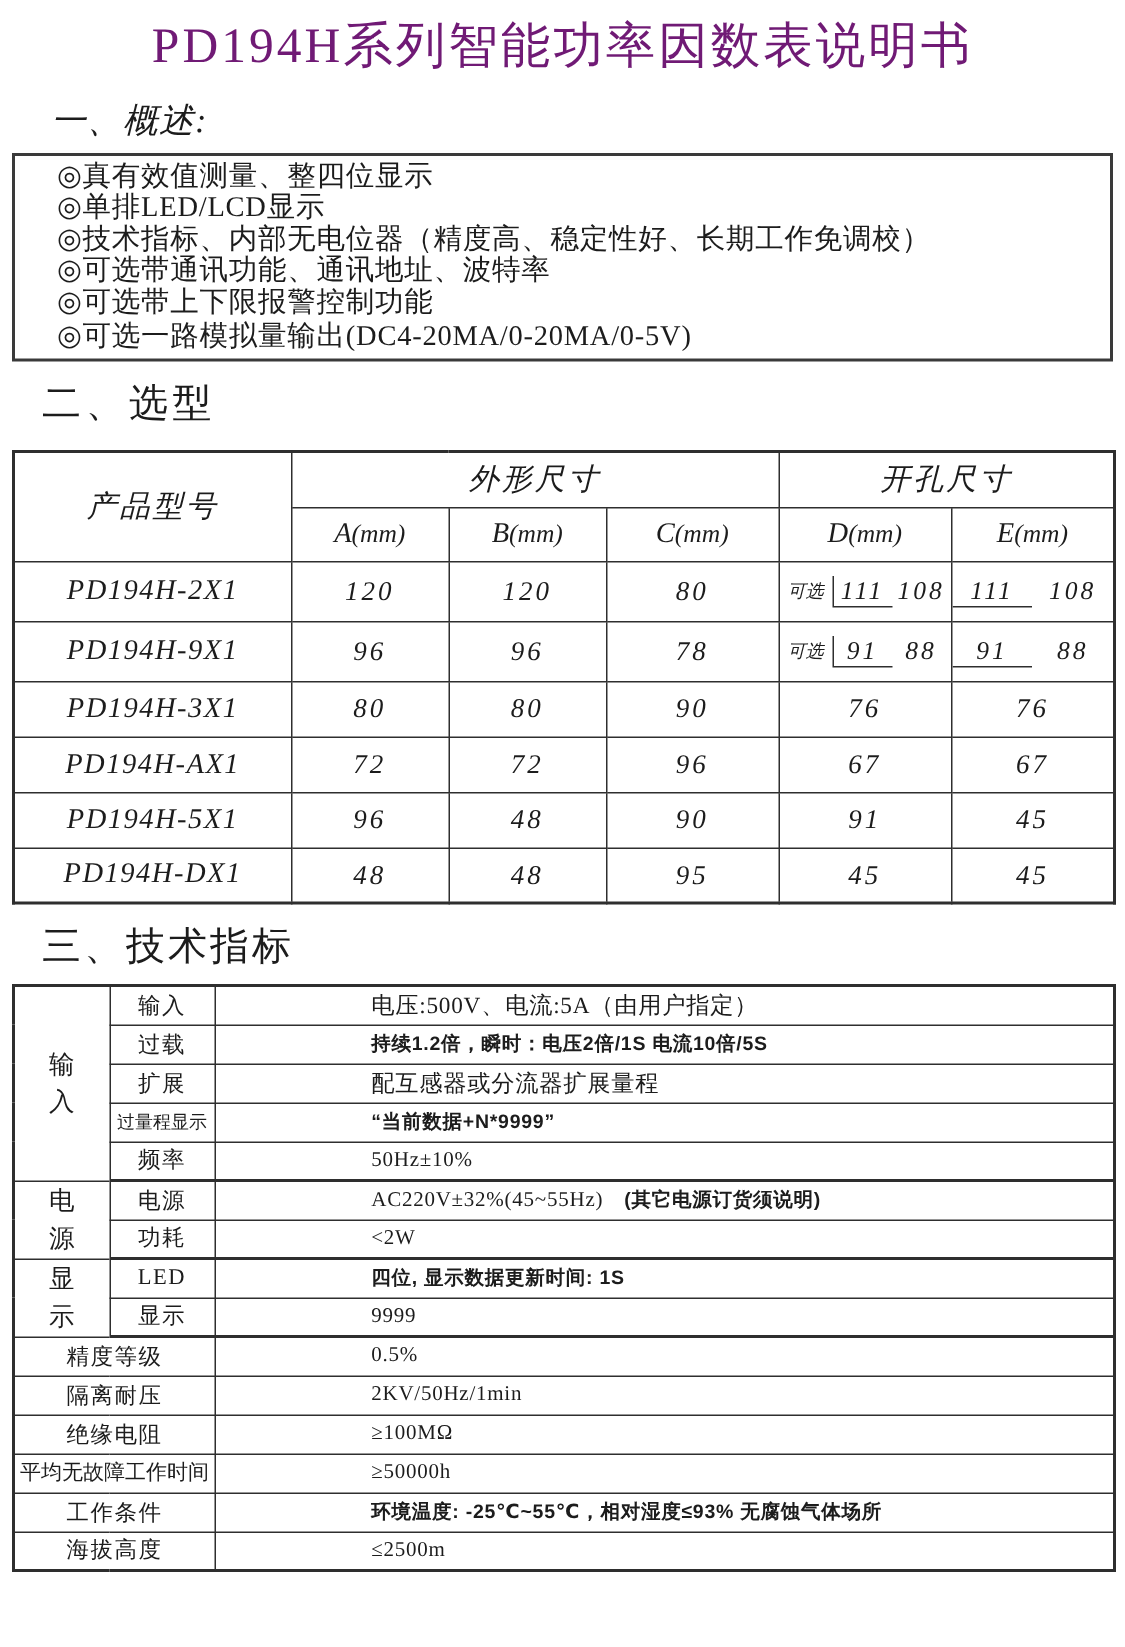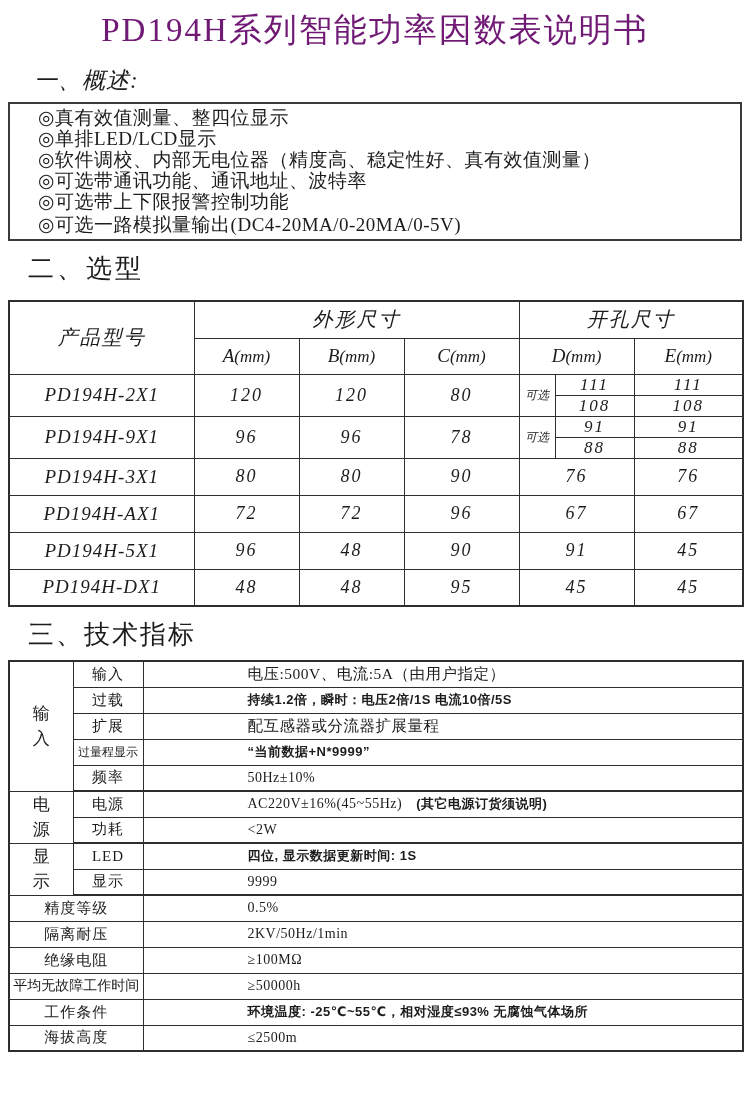--- a/index.html
+++ b/index.html
@@ -42,21 +42,21 @@
   .sel .num { font-size: 18px; letter-spacing: 2px; }
   .sel tr.r-tall { height: 40px; }
   .sel tr.r-std  { height: 37px; }
   .sel td.split { padding: 0; }
   .splitwrap { display: flex; height: 100%; align-items: stretch; }
   .opt-cell {
     width: 36px; flex: 0 0 36px; font-size: 12px;
     display: flex; align-items: center; justify-content: center;
     border-right: 1px solid #2e2e2e; letter-spacing: 0;
   }
-  .stack { flex: 1; display: flex; flex-direction: column; }
+  .stack { flex: 1; display: flex; flex-direction: row; }
   .stack div {
     flex: 1; font-size: 17px; letter-spacing: 2px;
     display: flex; align-items: center; justify-content: center;
   }
   .stack div:first-child { border-bottom: 1px solid #2e2e2e; }
   td.split-e { padding: 0; }
 
   
   table.tech { margin-top: 8px; }
   .tech tr { height: 26px; }
@@ -80,21 +80,21 @@
 </head>
 <body>
 
 <h1 class="doc-title">PD194H系列智能功率因数表说明书</h1>
 
 <h2 class="sec-h1">一、概述:</h2>
 
 <div class="overview-box">
   <div class="bullet-line">◎真有效值测量、整四位显示</div>
   <div class="bullet-line">◎单排LED/LCD显示</div>
-  <div class="bullet-line">◎软件调校、内部无电位器（精度高、稳定性好、真有效值测量）</div>
+  <div class="bullet-line">◎技术指标、内部无电位器（精度高、稳定性好、长期工作免调校）</div>
   <div class="bullet-line">◎可选带通讯功能、通讯地址、波特率</div>
   <div class="bullet-line">◎可选带上下限报警控制功能</div>
   <div class="bullet-line last">◎可选一路模拟量输出(DC4-20MA/0-20MA/0-5V)</div>
 </div>
 
 <h2 class="sec-h2">二、选型</h2>
 
 <table class="sel">
   <colgroup>
     <col style="width:185px">
@@ -228,21 +228,21 @@
     <td class="val"><span class="sm">“当前数据+N*9999”</span></td>
   </tr>
   <tr class="gend">
     <td class="lbl">频率</td>
     <td class="val"><span>50Hz±10%</span></td>
   </tr>
 
   <tr>
     <td rowspan="2" class="grp"><span>电源</span></td>
     <td class="lbl">电源</td>
-    <td class="val"><span>AC220V±16%(45~55Hz)</span><span class="b2">(其它电源订货须说明)</span></td>
+    <td class="val"><span>AC220V±32%(45~55Hz)</span><span class="b2">(其它电源订货须说明)</span></td>
   </tr>
   <tr class="gend">
     <td class="lbl">功耗</td>
     <td class="val"><span>&lt;2W</span></td>
   </tr>
 
   <tr>
     <td rowspan="2" class="grp"><span>显示</span></td>
     <td class="lbl">LED</td>
     <td class="val"><span class="sm">四位, 显示数据更新时间: 1S</span></td>

